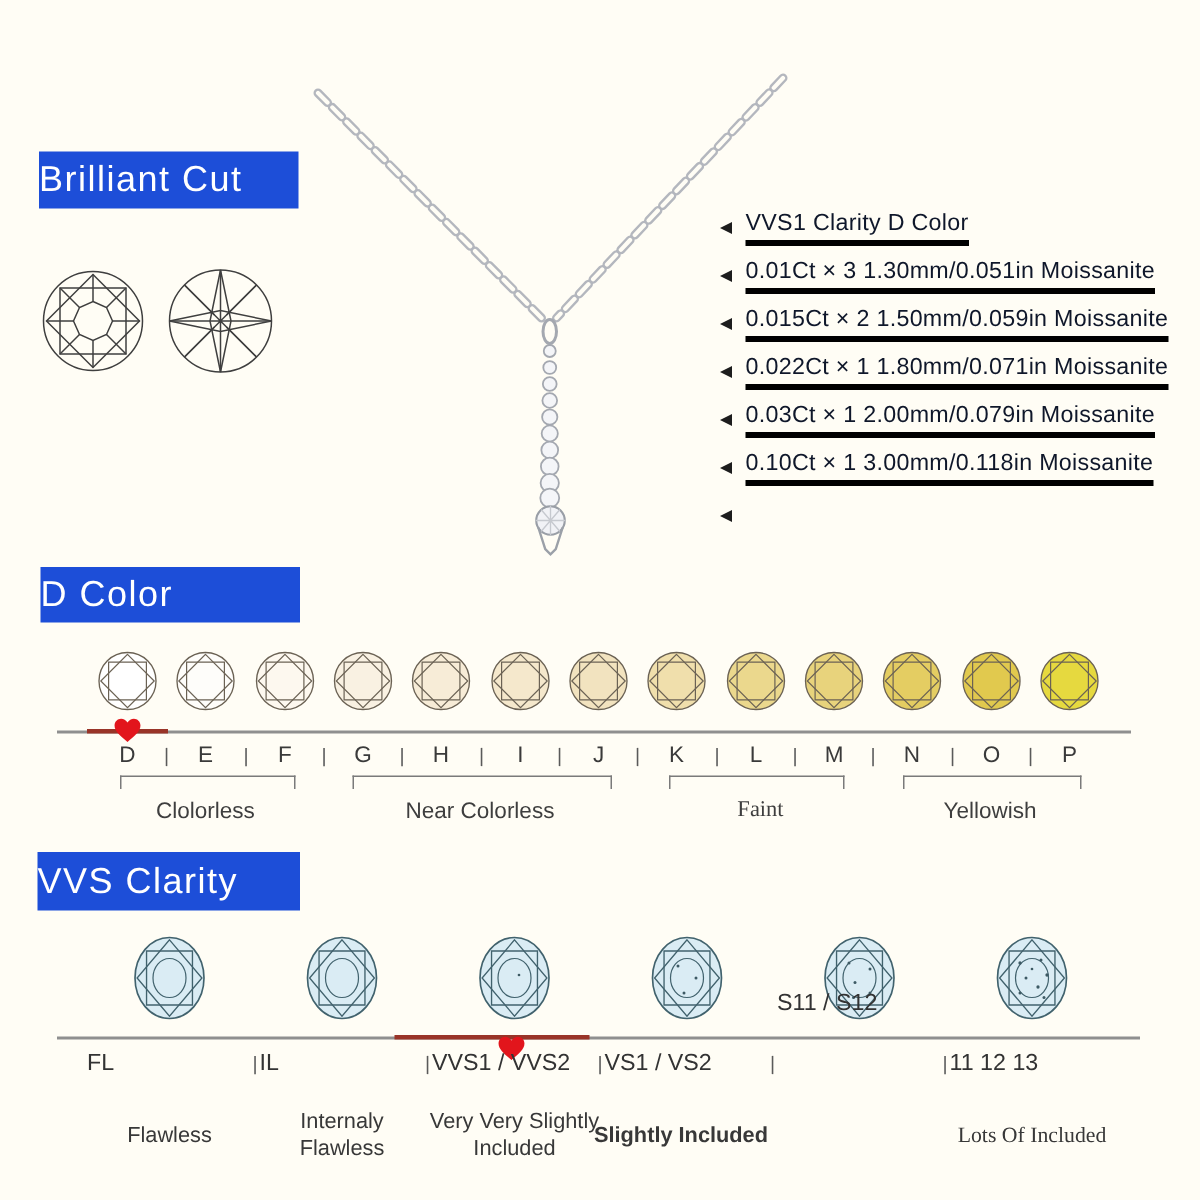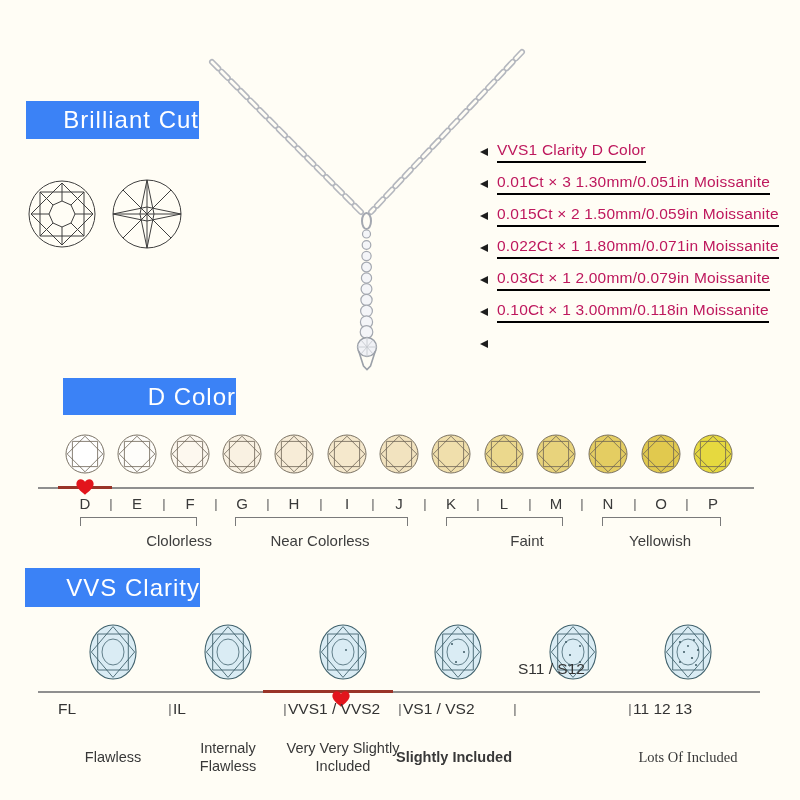--- a/index.html
+++ b/index.html
@@ -4,40 +4,40 @@
 <style>
   html,body{margin:0;padding:0;}
   .page{
     position:relative;width:800px;height:800px;overflow:hidden;
     background:#fffdf5;
     font-family:"Liberation Sans", sans-serif;
     color:#2e2e2e;
   }
   
   .black-label{
-    position:absolute;background:#3b82f6;color:#ffffff;
-    display:flex;align-items:center;justify-content:flex-end;
+    position:absolute;background:#1d4ed8;color:#ffffff;
+    display:flex;align-items:center;justify-content:flex-start;
     letter-spacing:1px;font-size:24px;font-weight:400;
   }
   #label-brilliant{left:26px;top:101px;width:173px;height:38px;}
-  #label-dcolor{left:27px;top:378px;width:173px;height:37px;margin-left:36px;}
+  #label-dcolor{left:27px;top:378px;width:173px;height:37px;}
   #label-clarity{left:25px;top:568px;width:175px;height:39px;}
 
   
   .spec-list{
     position:absolute;left:480px;top:142px;margin:0;padding:0;list-style:none;
   }
   .spec-item{display:flex;align-items:center;margin-bottom:12px;height:20px;}
   .tri-left{
     width:0;height:0;border-top:4.5px solid transparent;border-bottom:4.5px solid transparent;
     border-right:8.5px solid #1d1d1d;margin-right:9px;flex:0 0 auto;
   }
   .spec-text{
-    font-size:15.5px;letter-spacing:.2px;color:#be185d;
-    border-bottom:2px solid #000000;padding-bottom:2px;white-space:nowrap;
+    font-size:15.5px;letter-spacing:.2px;color:#0f172a;
+    border-bottom:4px solid #000000;padding-bottom:2px;white-space:nowrap;
   }
 
   
   .scale-line{position:absolute;background:#8f8f8f;height:1.5px;}
   .marker-bar{position:absolute;height:2.5px;}
   .grade-letter{
     position:absolute;width:24px;text-align:center;font-size:15px;color:#3a3a3a;
   }
   .grade-sep{
     position:absolute;width:14px;text-align:center;font-size:13px;color:#5a5a5a;
@@ -200,23 +200,23 @@
   <span class="grade-letter" style="left:596px;top:495px;">N</span>
   <span class="grade-sep" style="left:628px;top:496px;">|</span>
   <span class="grade-letter" style="left:649px;top:495px;">O</span>
   <span class="grade-sep" style="left:680px;top:496px;">|</span>
   <span class="grade-letter" style="left:701px;top:495px;">P</span>
 
   <div class="bracket" style="left:80px;width:115px;"></div>
   <div class="bracket" style="left:235px;width:171px;"></div>
   <div class="bracket" style="left:446px;width:115px;"></div>
   <div class="bracket" style="left:602px;width:117px;"></div>
-  <div class="group-label" style="left:62px;text-align:right;">Clolorless</div>
+  <div class="group-label" style="left:62px;">Clolorless</div>
   <div class="group-label" style="left:245px;">Near Colorless</div>
-  <div class="group-label" style="left:452px;">Faint</div>
+  <div class="group-label" style="left:432px;font-family:Liberation Serif, serif;">Faint</div>
   <div class="group-label" style="left:585px;">Yellowish</div>
 
   <div id="label-clarity" class="black-label">
     <span>VVS Clarity</span>
   </div>
 
   <svg style="left:0;top:622px;" width="800" height="60" viewBox="0 0 800 60">
     <defs>
       <g id="gemOval" stroke="#41626d" stroke-width="1.1">
         <ellipse rx="23" ry="27"></ellipse>

